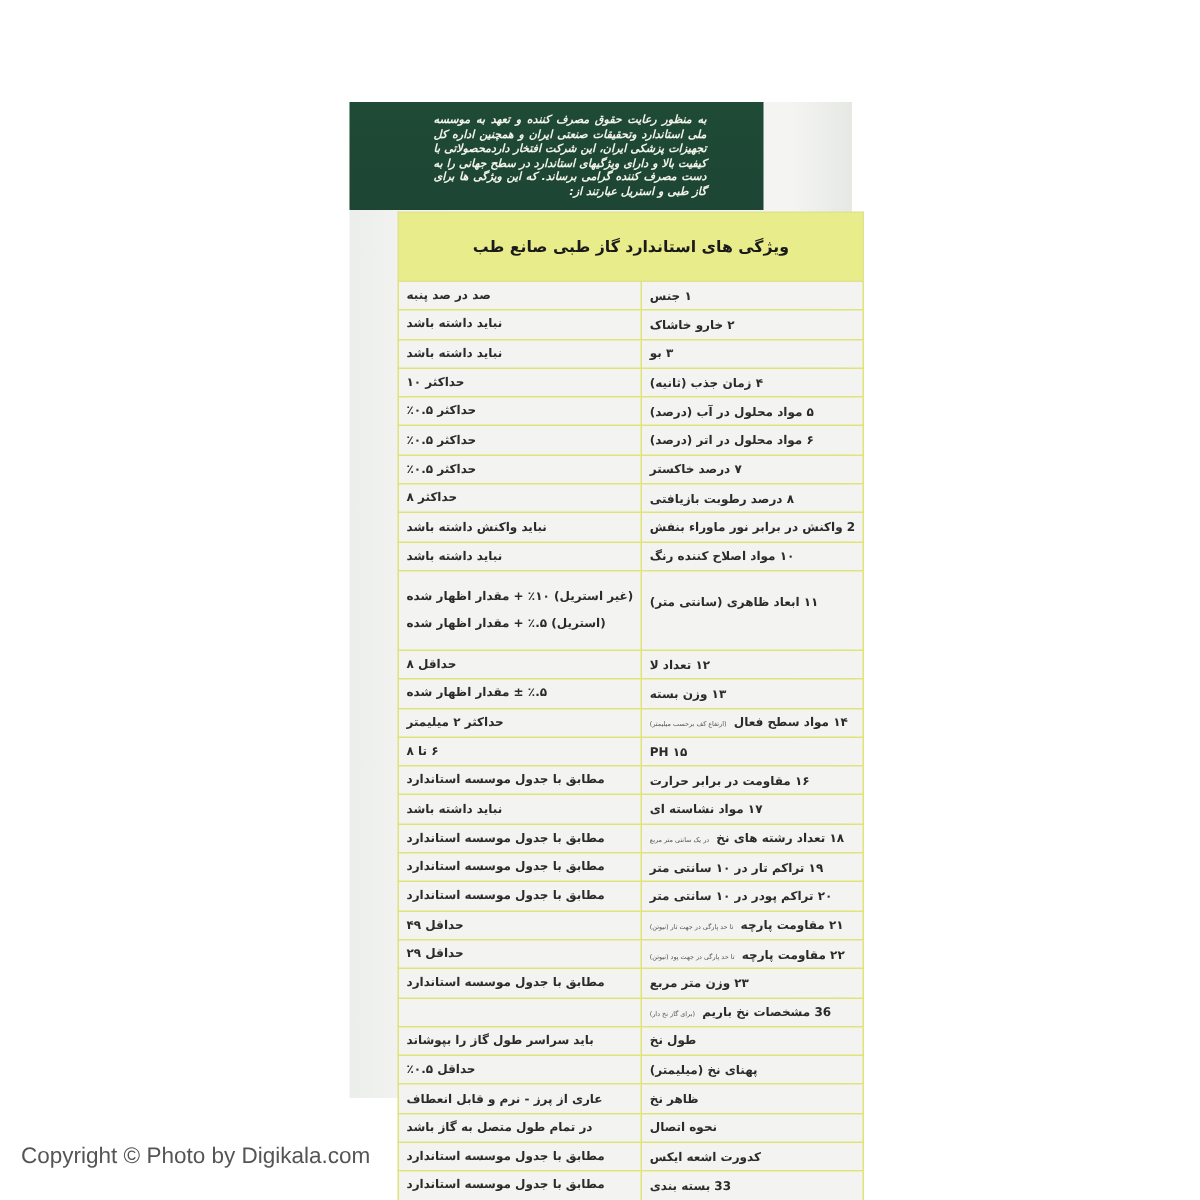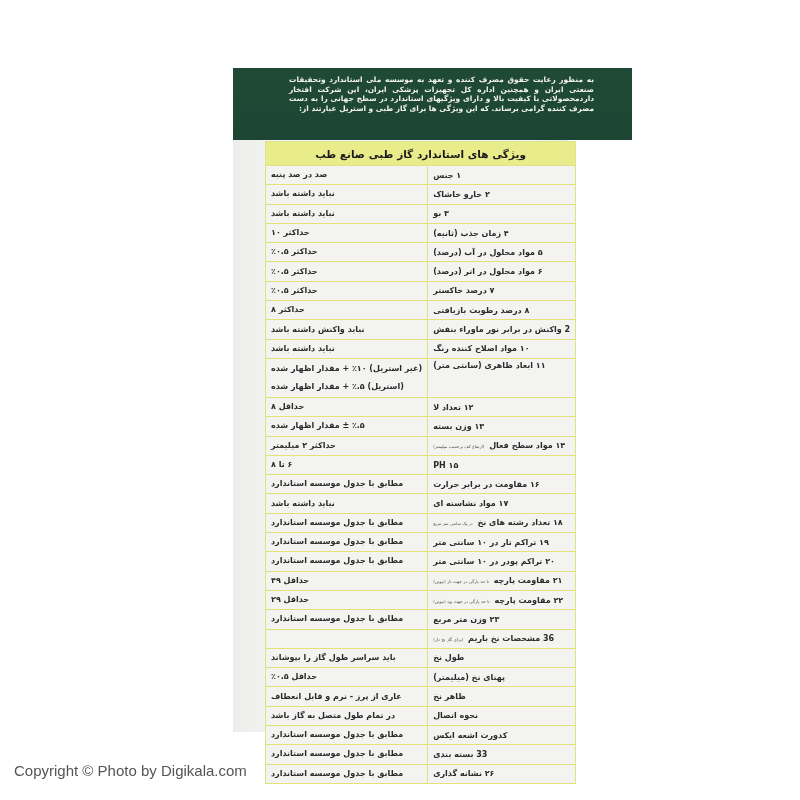--- a/index.html
+++ b/index.html
@@ -5,44 +5,44 @@
     html, body { margin: 0; padding: 0; }
     body {
       width: 800px; height: 800px; background: #ffffff; position: relative; overflow: hidden;
       font-family: "DejaVu Sans", sans-serif;
     }
     .card {
       position: absolute; left: 233px; top: 68px; width: 335px; height: 664px;
       background: linear-gradient(90deg, #eceeeb 0%, #f3f4f1 12%, #f4f5f2 88%, #e6e8e4 100%);
     }
     .intro {
-      position: absolute; left: 0; top: 0; width: 399px; height: 72px;
+      position: absolute; left: 0; top: 0; width: 276px; height: 72px;
       background: linear-gradient(180deg, #1f4a36 0%, #1c4633 100%);
       color: #f4f4ea; direction: rtl; text-align: justify;
       box-sizing: border-box; padding: 7px 38px 0 56px;
-      font-size: 7.4px; line-height: 9.6px; font-weight: bold; letter-spacing: 0.2px;
+      font-size: 7.4px; line-height: 9.6px; font-weight: bold; letter-spacing: 0.2px; font-style: italic;
     }
     table.spec {
       position: absolute; left: 32px; top: 73px; width: 271px;
       border-collapse: collapse; direction: rtl;
       font-family: "DejaVu Sans", sans-serif;
     }
     table.spec th {
       background: #e8ec8a; color: #1a1a1a; font-size: 10.5px; font-weight: bold;
-      height: 21px; padding: 1px; border: 1px solid #dfe38a; text-align: center;
+      height: 21px; padding: 12px; border: 1px solid #dfe38a; text-align: center;
     }
     table.spec td {
       border: 1px solid #dfe37a; height: 18.3px; padding: 0 5px; font-size: 8px;
       color: #2b2b2b; font-weight: bold; white-space: nowrap; vertical-align: middle;
       background: #f3f4f1;
     }
     table.spec td.prop { width: 124px; text-align: left; }
     table.spec td.val { text-align: left; }
     table.spec tr.tall td { height: 36px; }
-    table.spec td.prop.tall-top { vertical-align: top; padding-top: 2px; }
+    table.spec td.prop.tall-top { vertical-align: top; padding-top: 16px; }
     table.spec td.val .line { display: block; line-height: 18px; }
     .note { font-size: 4.3px; font-weight: normal; color: #555; margin-right: 2px; }
     .copyright {
       position: absolute; left: 14px; top: 762px; font-size: 15px; color: #555;
       font-family: "Liberation Sans", sans-serif;
     }
   </style>
 </head>
 <body>
 

